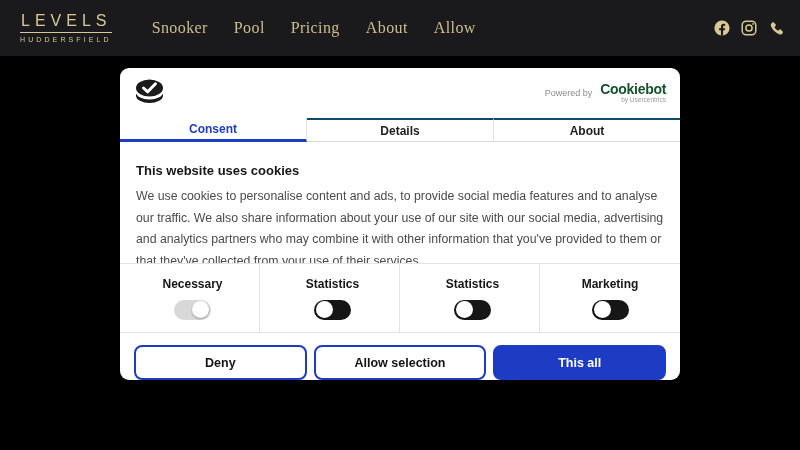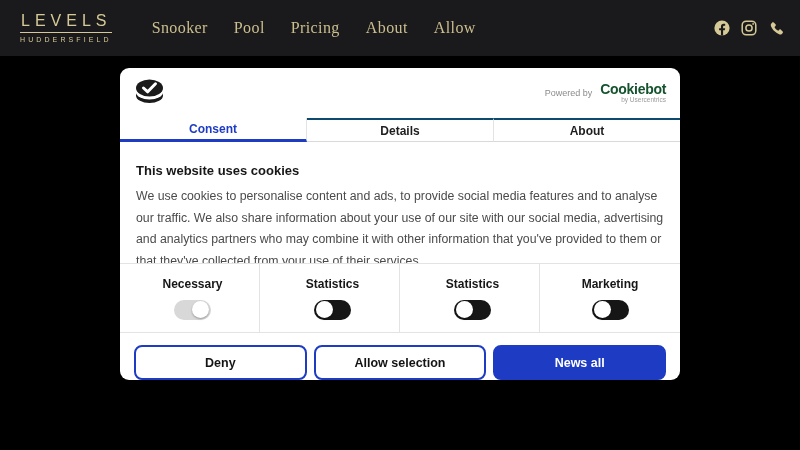--- a/index.html
+++ b/index.html
@@ -165,16 +165,16 @@
       <span class="tg-label">Marketing</span>
       <span class="switch dark">
           <span class="knob"></span>
         </span>
     </div>
   </div>
 
   <div class="btn-row">
     <div class="btn outline">Deny</div>
     <div class="btn outline">Allow selection</div>
-    <div class="btn primary">News all</div>
+    <div class="btn primary">This all</div>
   </div>
 
 </div>
 
 </body></html>

